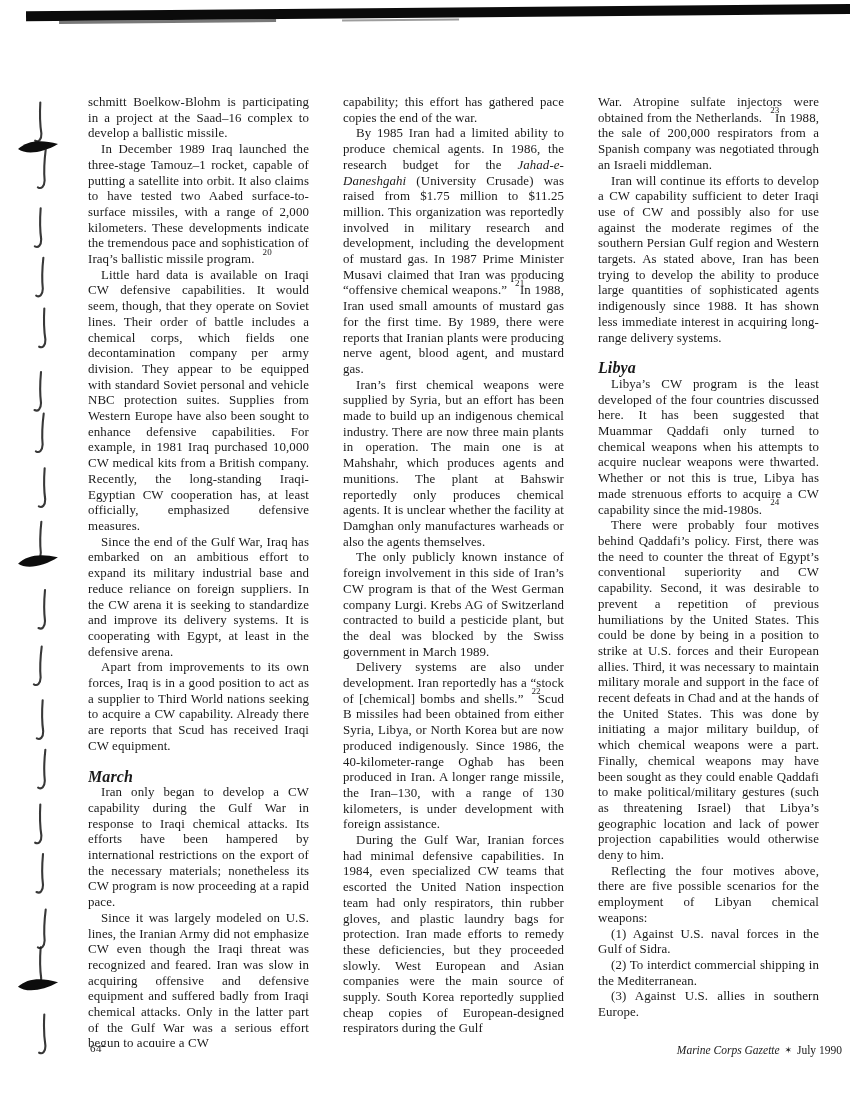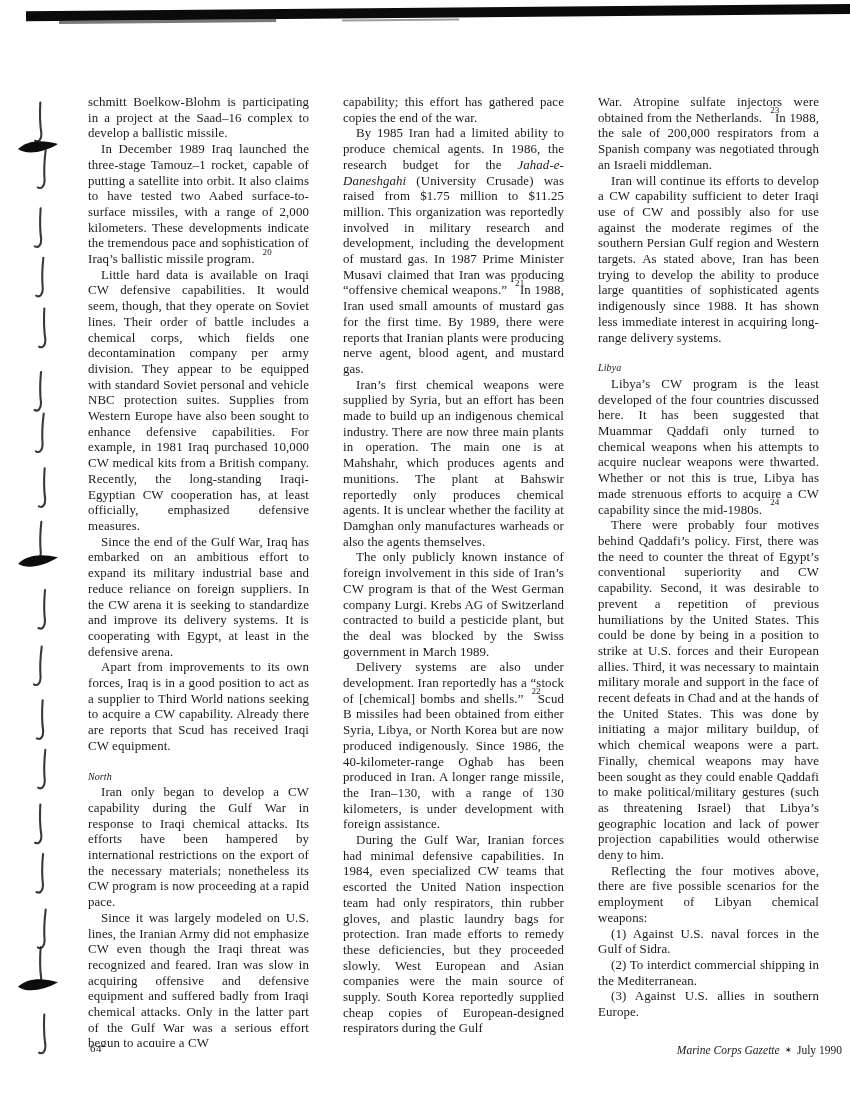--- a/index.html
+++ b/index.html
@@ -39,21 +39,21 @@
     width:221px;height:952px;overflow:hidden;
     text-align:justify;
     font-size:12.9px;line-height:15.7px;
     letter-spacing:.1px;
     hyphens:auto;-webkit-hyphens:auto;
   }
   .col p{margin:0;}
   .col p.ind{text-indent:13px;}
   .col h3{
     margin:14px 0 1px 0;
-    font-size:10px;font-weight:normal;font-style:italic;
+    font-size:16px;font-weight:bold;font-style:italic;
   }
   .col sup{font-size:9px;line-height:0;position:relative;top:-3px;left:8px;}
   .col i{font-style:italic;}
   
   .page-num{
     position:absolute;left:78px;top:1042px;
     font-size:11px;letter-spacing:.5px;padding-left:12px;
   }
   .footer-right{
     position:absolute;right:8px;top:1044px;
@@ -176,21 +176,21 @@
       </div>
     </div>
 
   <div class="columns">
       <div class="col">
         <p>schmitt Boelkow-Blohm is participating in a project at the Saad–16 complex to develop a ballistic missile.</p>
         <p class="ind">In December 1989 Iraq launched the three-stage Tamouz–1 rocket, capable of putting a satellite into orbit. It also claims to have tested two Aabed surface-to-surface missiles, with a range of 2,000 kilometers. These developments indicate the tremendous pace and sophistication of Iraq’s ballistic missile program.<sup>20</sup></p>
         <p class="ind">Little hard data is available on Iraqi CW defensive capabilities. It would seem, though, that they operate on Soviet lines. Their order of battle includes a chemical corps, which fields one decontamination company per army division. They appear to be equipped with standard Soviet personal and vehicle NBC protection suites. Supplies from Western Europe have also been sought to enhance defensive capabilities. For example, in 1981 Iraq purchased 10,000 CW medical kits from a British company. Recently, the long-standing Iraqi-Egyptian CW cooperation has, at least officially, emphasized defensive measures.</p>
         <p class="ind">Since the end of the Gulf War, Iraq has embarked on an ambitious effort to expand its military industrial base and reduce reliance on foreign suppliers. In the CW arena it is seeking to standardize and improve its delivery systems. It is cooperating with Egypt, at least in the defensive arena.</p>
         <p class="ind">Apart from improvements to its own forces, Iraq is in a good position to act as a supplier to Third World nations seeking to acquire a CW capability. Already there are reports that Scud has received Iraqi CW equipment.</p>
-        <h3>North</h3>
+        <h3>March</h3>
         <p class="ind">Iran only began to develop a CW capability during the Gulf War in response to Iraqi chemical attacks. Its efforts have been hampered by international restrictions on the export of the necessary materials; nonetheless its CW program is now proceeding at a rapid pace.</p>
         <p class="ind">Since it was largely modeled on U.S. lines, the Iranian Army did not emphasize CW even though the Iraqi threat was recognized and feared. Iran was slow in acquiring offensive and defensive equipment and suffered badly from Iraqi chemical attacks. Only in the latter part of the Gulf War was a serious effort begun to acquire a CW</p>
       </div>
       <div class="col">
         <p>capability; this effort has gathered pace copies the end of the war.</p>
         <p class="ind">By 1985 Iran had a limited ability to produce chemical agents. In 1986, the research budget for the <i>Jahad-e-Daneshgahi</i> (University Crusade) was raised from $1.75 million to $11.25 million. This organization was reportedly involved in military research and development, including the development of mustard gas. In 1987 Prime Minister Musavi claimed that Iran was producing “offensive chemical weapons.”<sup>21</sup> In 1988, Iran used small amounts of mustard gas for the first time. By 1989, there were reports that Iranian plants were producing nerve agent, blood agent, and mustard gas.</p>
         <p class="ind">Iran’s first chemical weapons were supplied by Syria, but an effort has been made to build up an indigenous chemical industry. There are now three main plants in operation. The main one is at Mahshahr, which produces agents and munitions. The plant at Bahswir reportedly only produces chemical agents. It is unclear whether the facility at Damghan only manufactures warheads or also the agents themselves.</p>
         <p class="ind">The only publicly known instance of foreign involvement in this side of Iran’s CW program is that of the West German company Lurgi. Krebs AG of Switzerland contracted to build a pesticide plant, but the deal was blocked by the Swiss government in March 1989.</p>
         <p class="ind">Delivery systems are also under development. Iran reportedly has a “stock of [chemical] bombs and shells.”<sup>22</sup> Scud B missiles had been obtained from either Syria, Libya, or North Korea but are now produced indigenously. Since 1986, the 40-kilometer-range Oghab has been produced in Iran. A longer range missile, the Iran–130, with a range of 130 kilometers, is under development with foreign assistance.</p>
         <p class="ind">During the Gulf War, Iranian forces had minimal defensive capabilities. In 1984, even specialized CW teams that escorted the United Nation inspection team had only respirators, thin rubber gloves, and plastic laundry bags for protection. Iran made efforts to remedy these deficiencies, but they proceeded slowly. West European and Asian companies were the main source of supply. South Korea reportedly supplied cheap copies of European-designed respirators during the Gulf</p>

